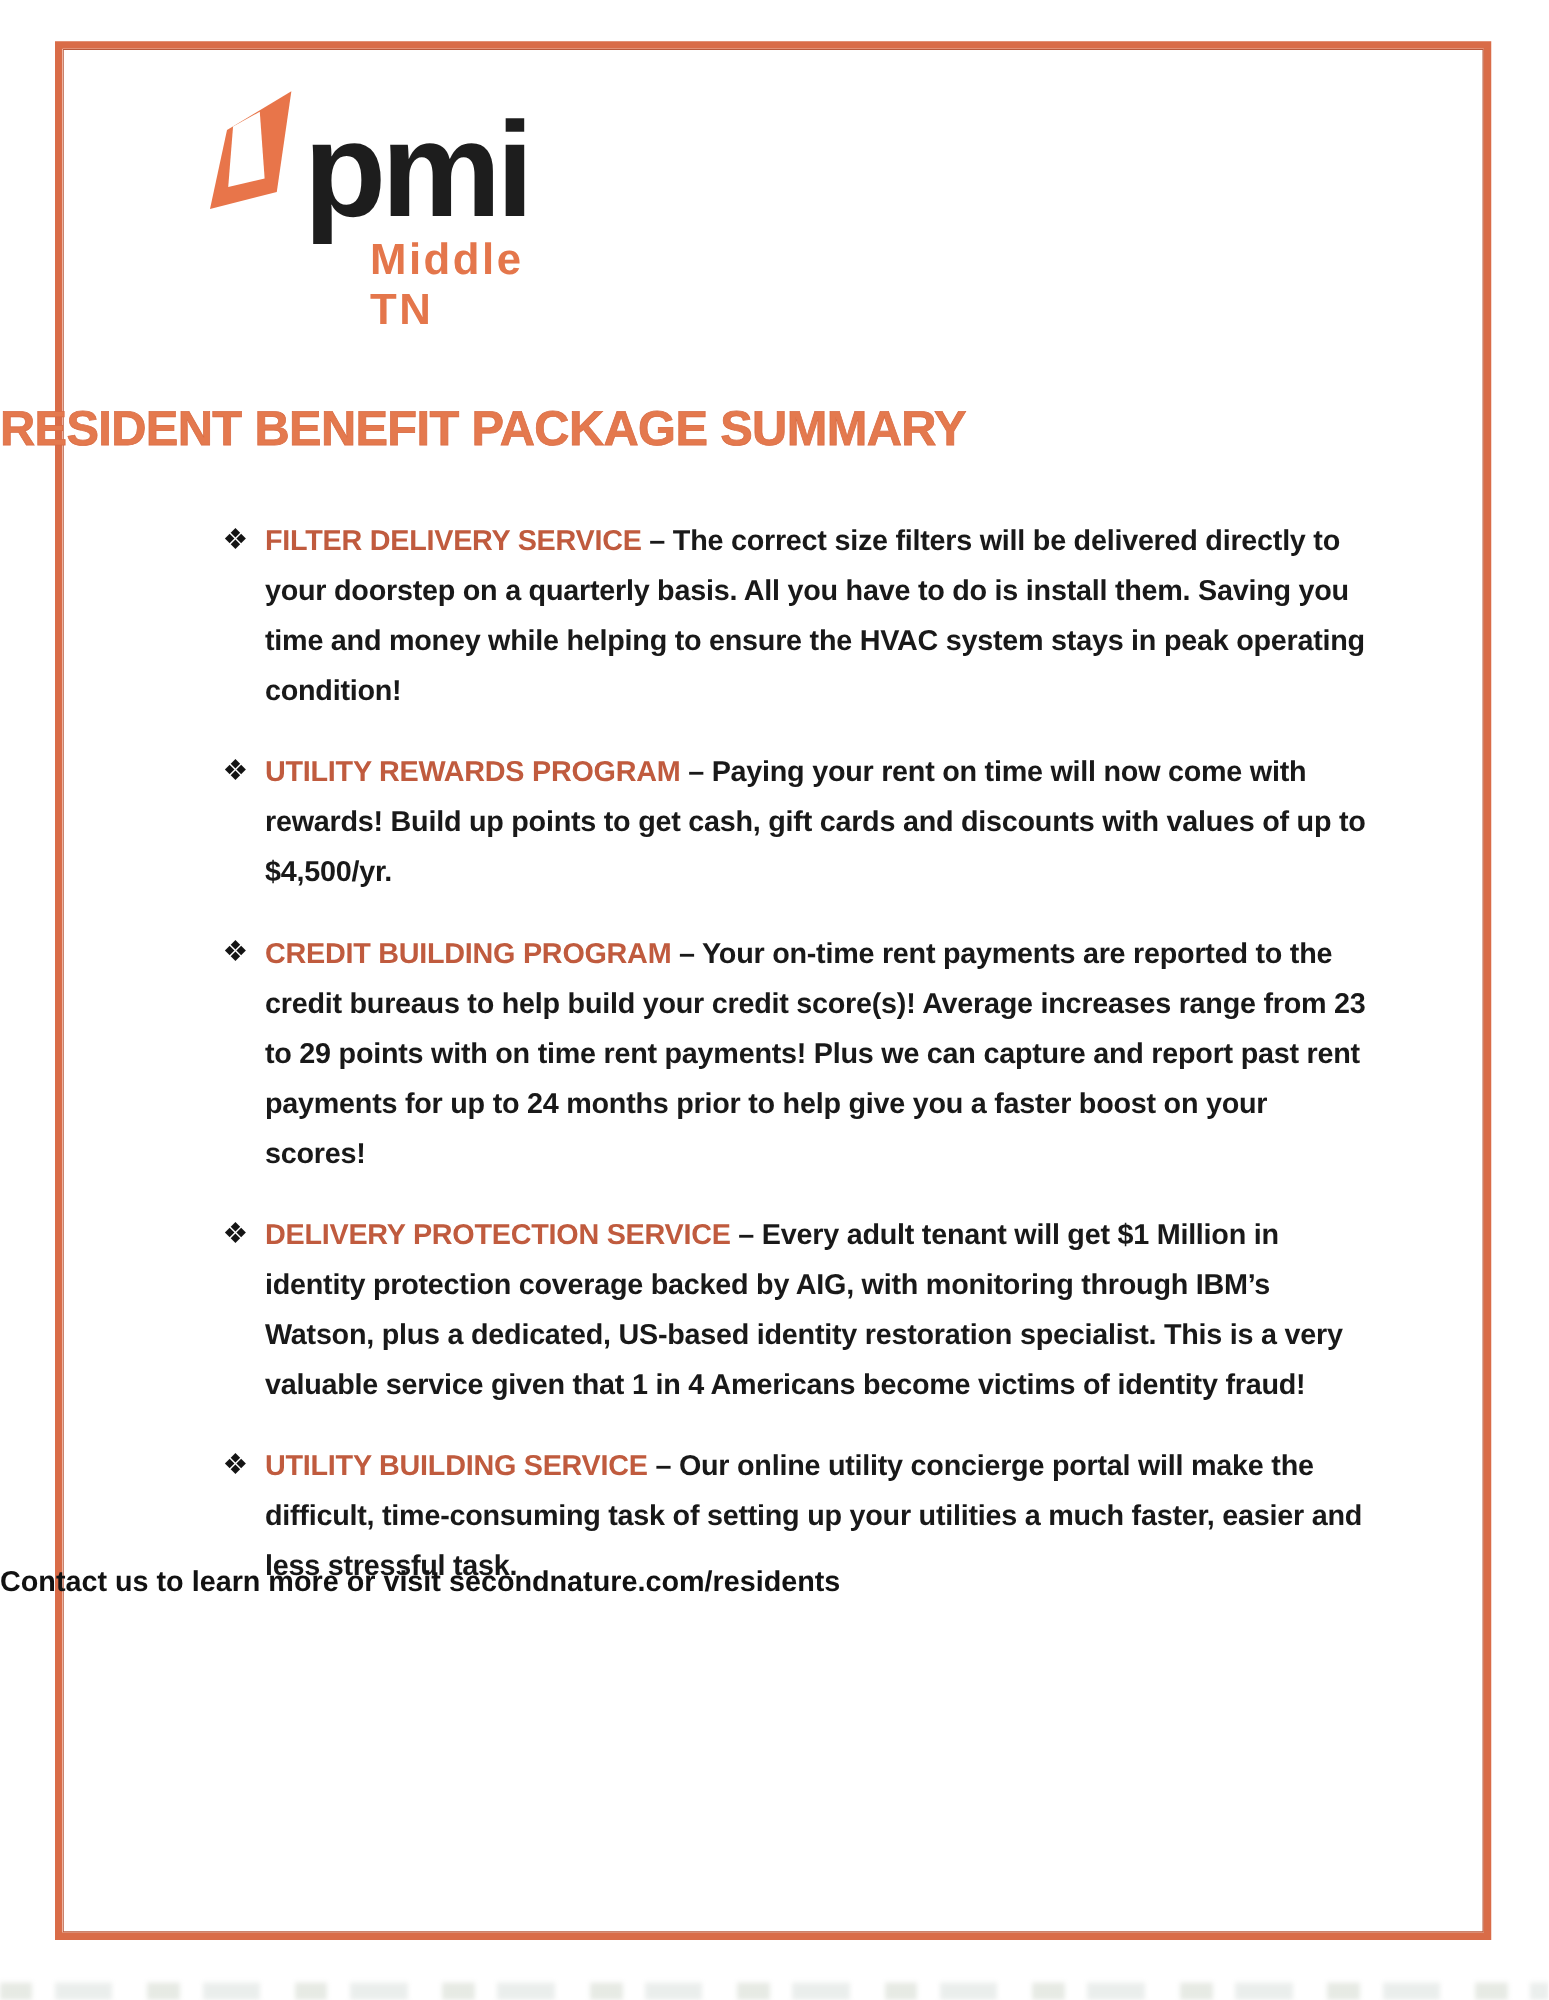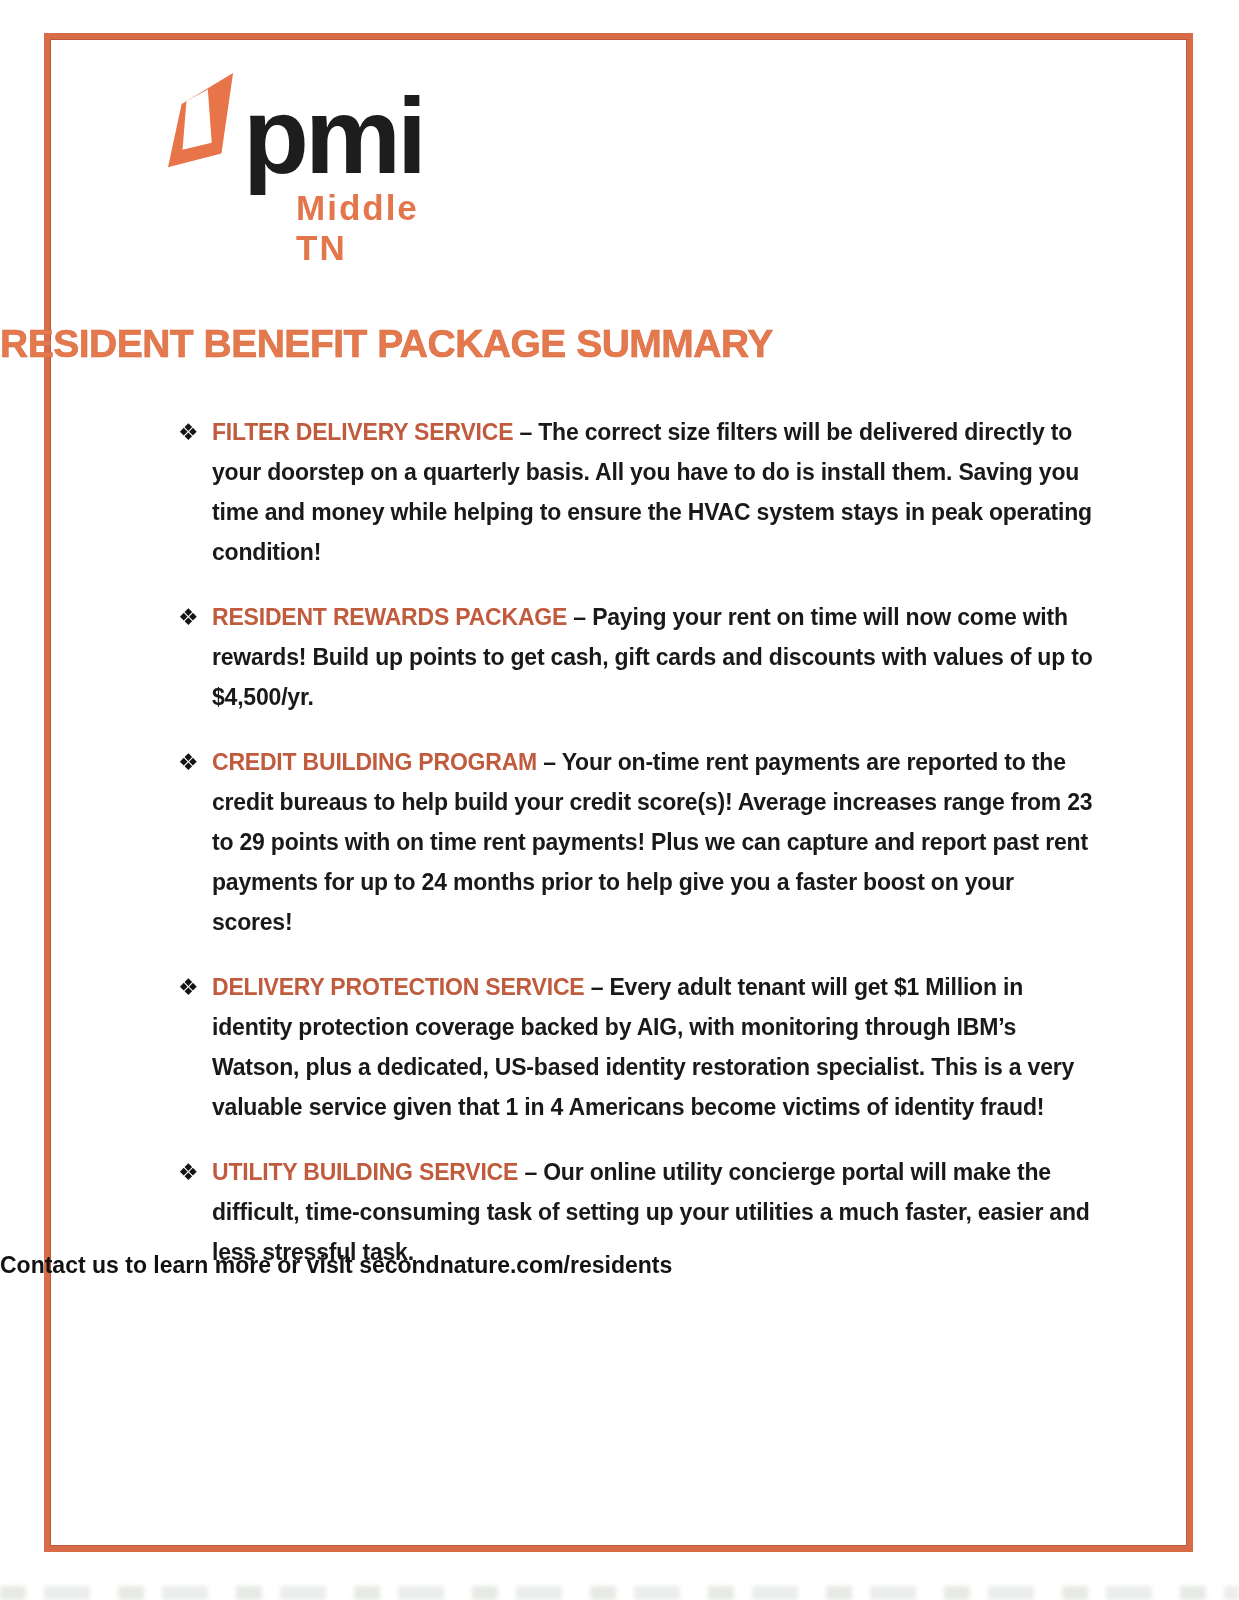--- a/index.html
+++ b/index.html
@@ -105,21 +105,21 @@
   <div class="doc-title">RESIDENT BENEFIT PACKAGE SUMMARY</div>
 
   <ul class="benefits">
     <li>
       <span class="bullet-glyph">❖</span>
       <span class="benefit-header">FILTER DELIVERY SERVICE</span> 
       <span class="benefit-body">– The correct size filters will be delivered directly to your doorstep on a quarterly basis. All you have to do is install them. Saving you time and money while helping to ensure the HVAC system stays in peak operating condition!</span>
     </li>
     <li>
       <span class="bullet-glyph">❖</span>
-      <span class="benefit-header">RESIDENT REWARDS PACKAGE</span> 
+      <span class="benefit-header">UTILITY REWARDS PROGRAM</span> 
       <span class="benefit-body">– Paying your rent on time will now come with rewards! Build up points to get cash, gift cards and discounts with values of up to $4,500/yr.</span>
     </li>
     <li>
       <span class="bullet-glyph">❖</span>
       <span class="benefit-header">CREDIT BUILDING PROGRAM</span> 
       <span class="benefit-body">– Your on-time rent payments are reported to the credit bureaus to help build your credit score(s)! Average increases range from 23 to 29 points with on time rent payments! Plus we can capture and report past rent payments for up to 24 months prior to help give you a faster boost on your scores!</span>
     </li>
     <li>
       <span class="bullet-glyph">❖</span>
       <span class="benefit-header">DELIVERY PROTECTION SERVICE</span> 

